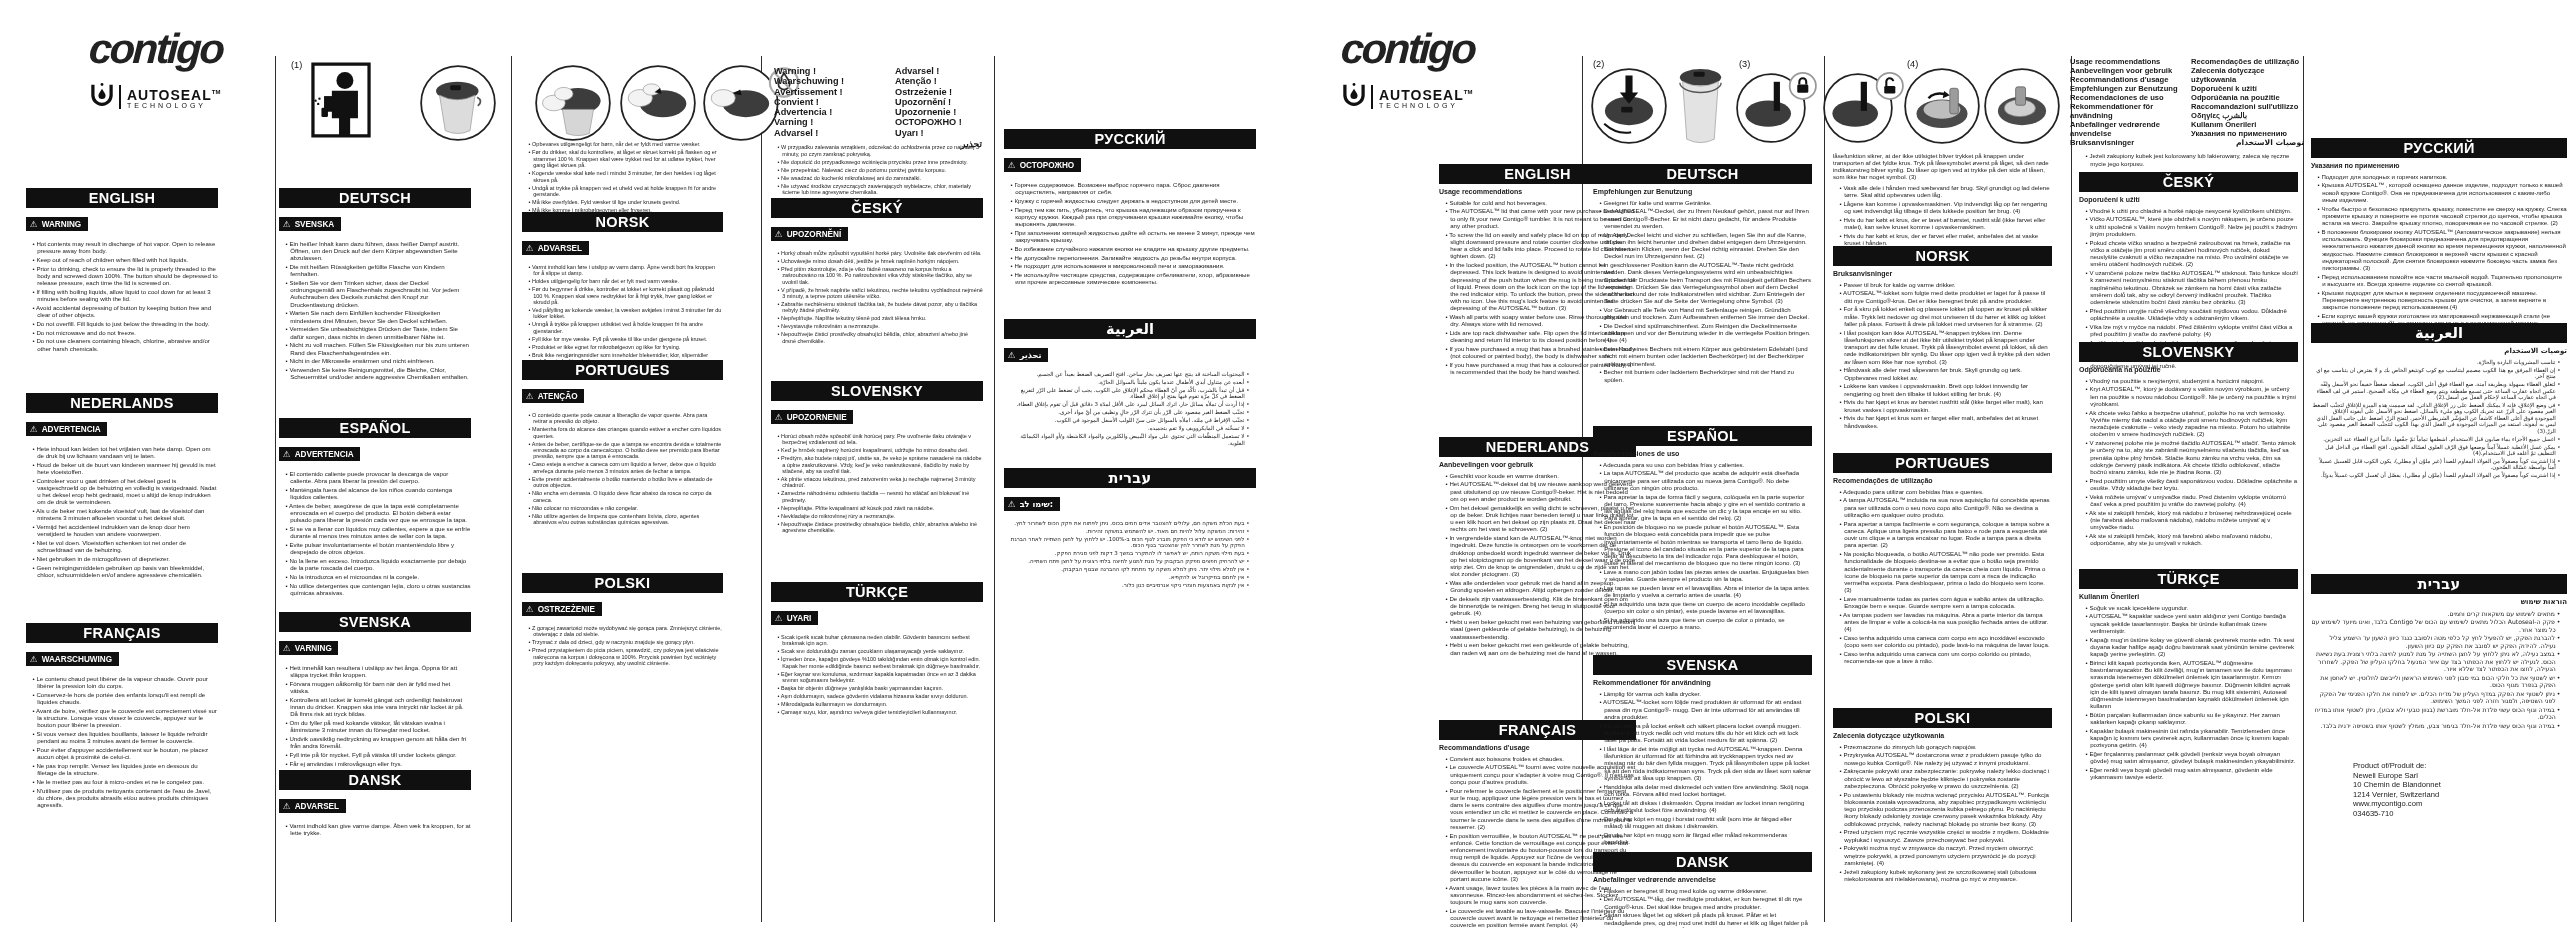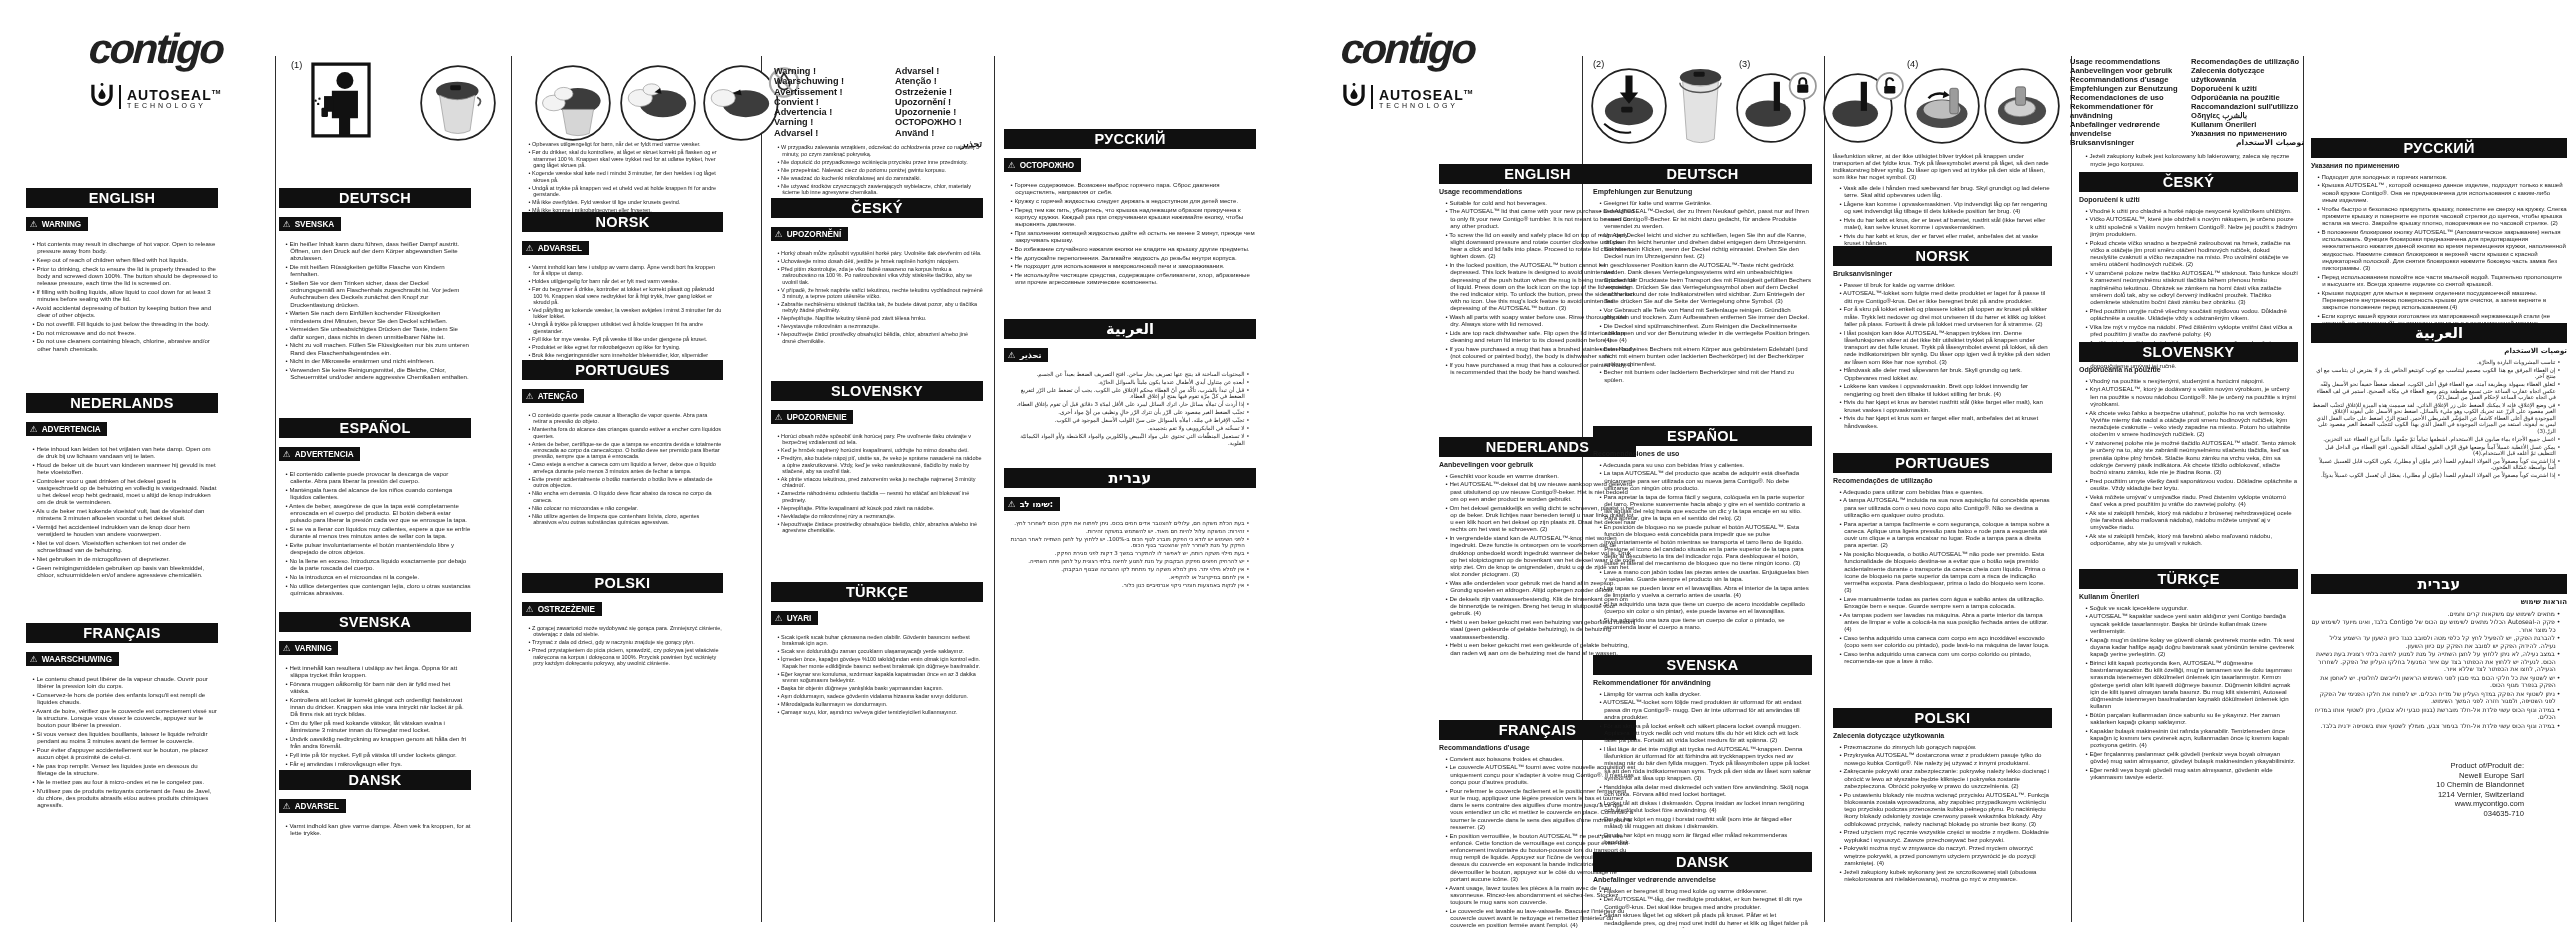--- a/index.html
+++ b/index.html
@@ -35,21 +35,21 @@
   .ar-word{font-weight:bold;font-size:9.2px;direction:rtl;text-align:right;}
   
   .contigo{font-size:42px;font-weight:bold;font-style:italic;letter-spacing:-2.6px;
            color:#222;transform:skewX(-3deg);}
   .as-row{display:flex;align-items:center;margin-top:9.2px;}
   .as-text{border-left:2px solid #111;padding-left:6px;margin-left:4px;}
   .as-name{font-weight:bold;font-size:14px;letter-spacing:1px;color:#111;line-height:14.5px;}
   .as-name sup{font-size:6px;letter-spacing:0;}
   .as-tech{font-size:7px;letter-spacing:3px;color:#111;}
   .figlabel{font-size:9.2px;color:#111;}
-  .prod{margin:0;padding:0;list-style:none;text-align:right;font-size:7.6px;line-height:9.5px;}
+  .prod{margin:0;padding:0;list-style:none;text-align:left;font-size:7.6px;line-height:9.5px;}
   .section{position:absolute;}
 </style>
 </head>
 <body>
 
 <div class="abs" style="left:0;top:0;width:1288px;height:929px;">
 
   <div class="vr" style="left:275px;"></div>
   <div class="vr" style="left:511px;"></div>
   <div class="vr" style="left:761px;"></div>
@@ -135,21 +135,21 @@
       <li>Varning !</li>
       <li>Advarsel !</li>
     </ul>
   <ul class="warn-words abs" id="warn-list-2" style="left:895px;top:66px;width:92px;">
       <li>Advarsel !</li>
       <li>Atenção !</li>
       <li>Ostrzeżenie !</li>
       <li>Upozornění !</li>
       <li>Upozornenie !</li>
       <li>ОСТОРОЖНО !</li>
-      <li>Använd !</li>
+      <li>Uyarı !</li>
     </ul>
   <div class="abs ar-word" style="left:895px;top:138px;width:87px;">تحذير</div>
 
   <div class="section" style="left:26px;top:188px;width:192px;">
     <div class="banner">ENGLISH</div>
     <div class="warnbox"><span class="tri">⚠</span><span>WARNING</span></div><br>
     <ul class="bullets">
         <li>Hot contents may result in discharge of hot vapor. Open to release pressure away from body.</li>
         <li>Keep out of reach of children when filled with hot liquids.</li>
         <li>Prior to drinking, check to ensure the lid is properly threaded to the body and screwed down 100%. The button should be depressed to release pressure, each time the lid is screwed on.</li>

